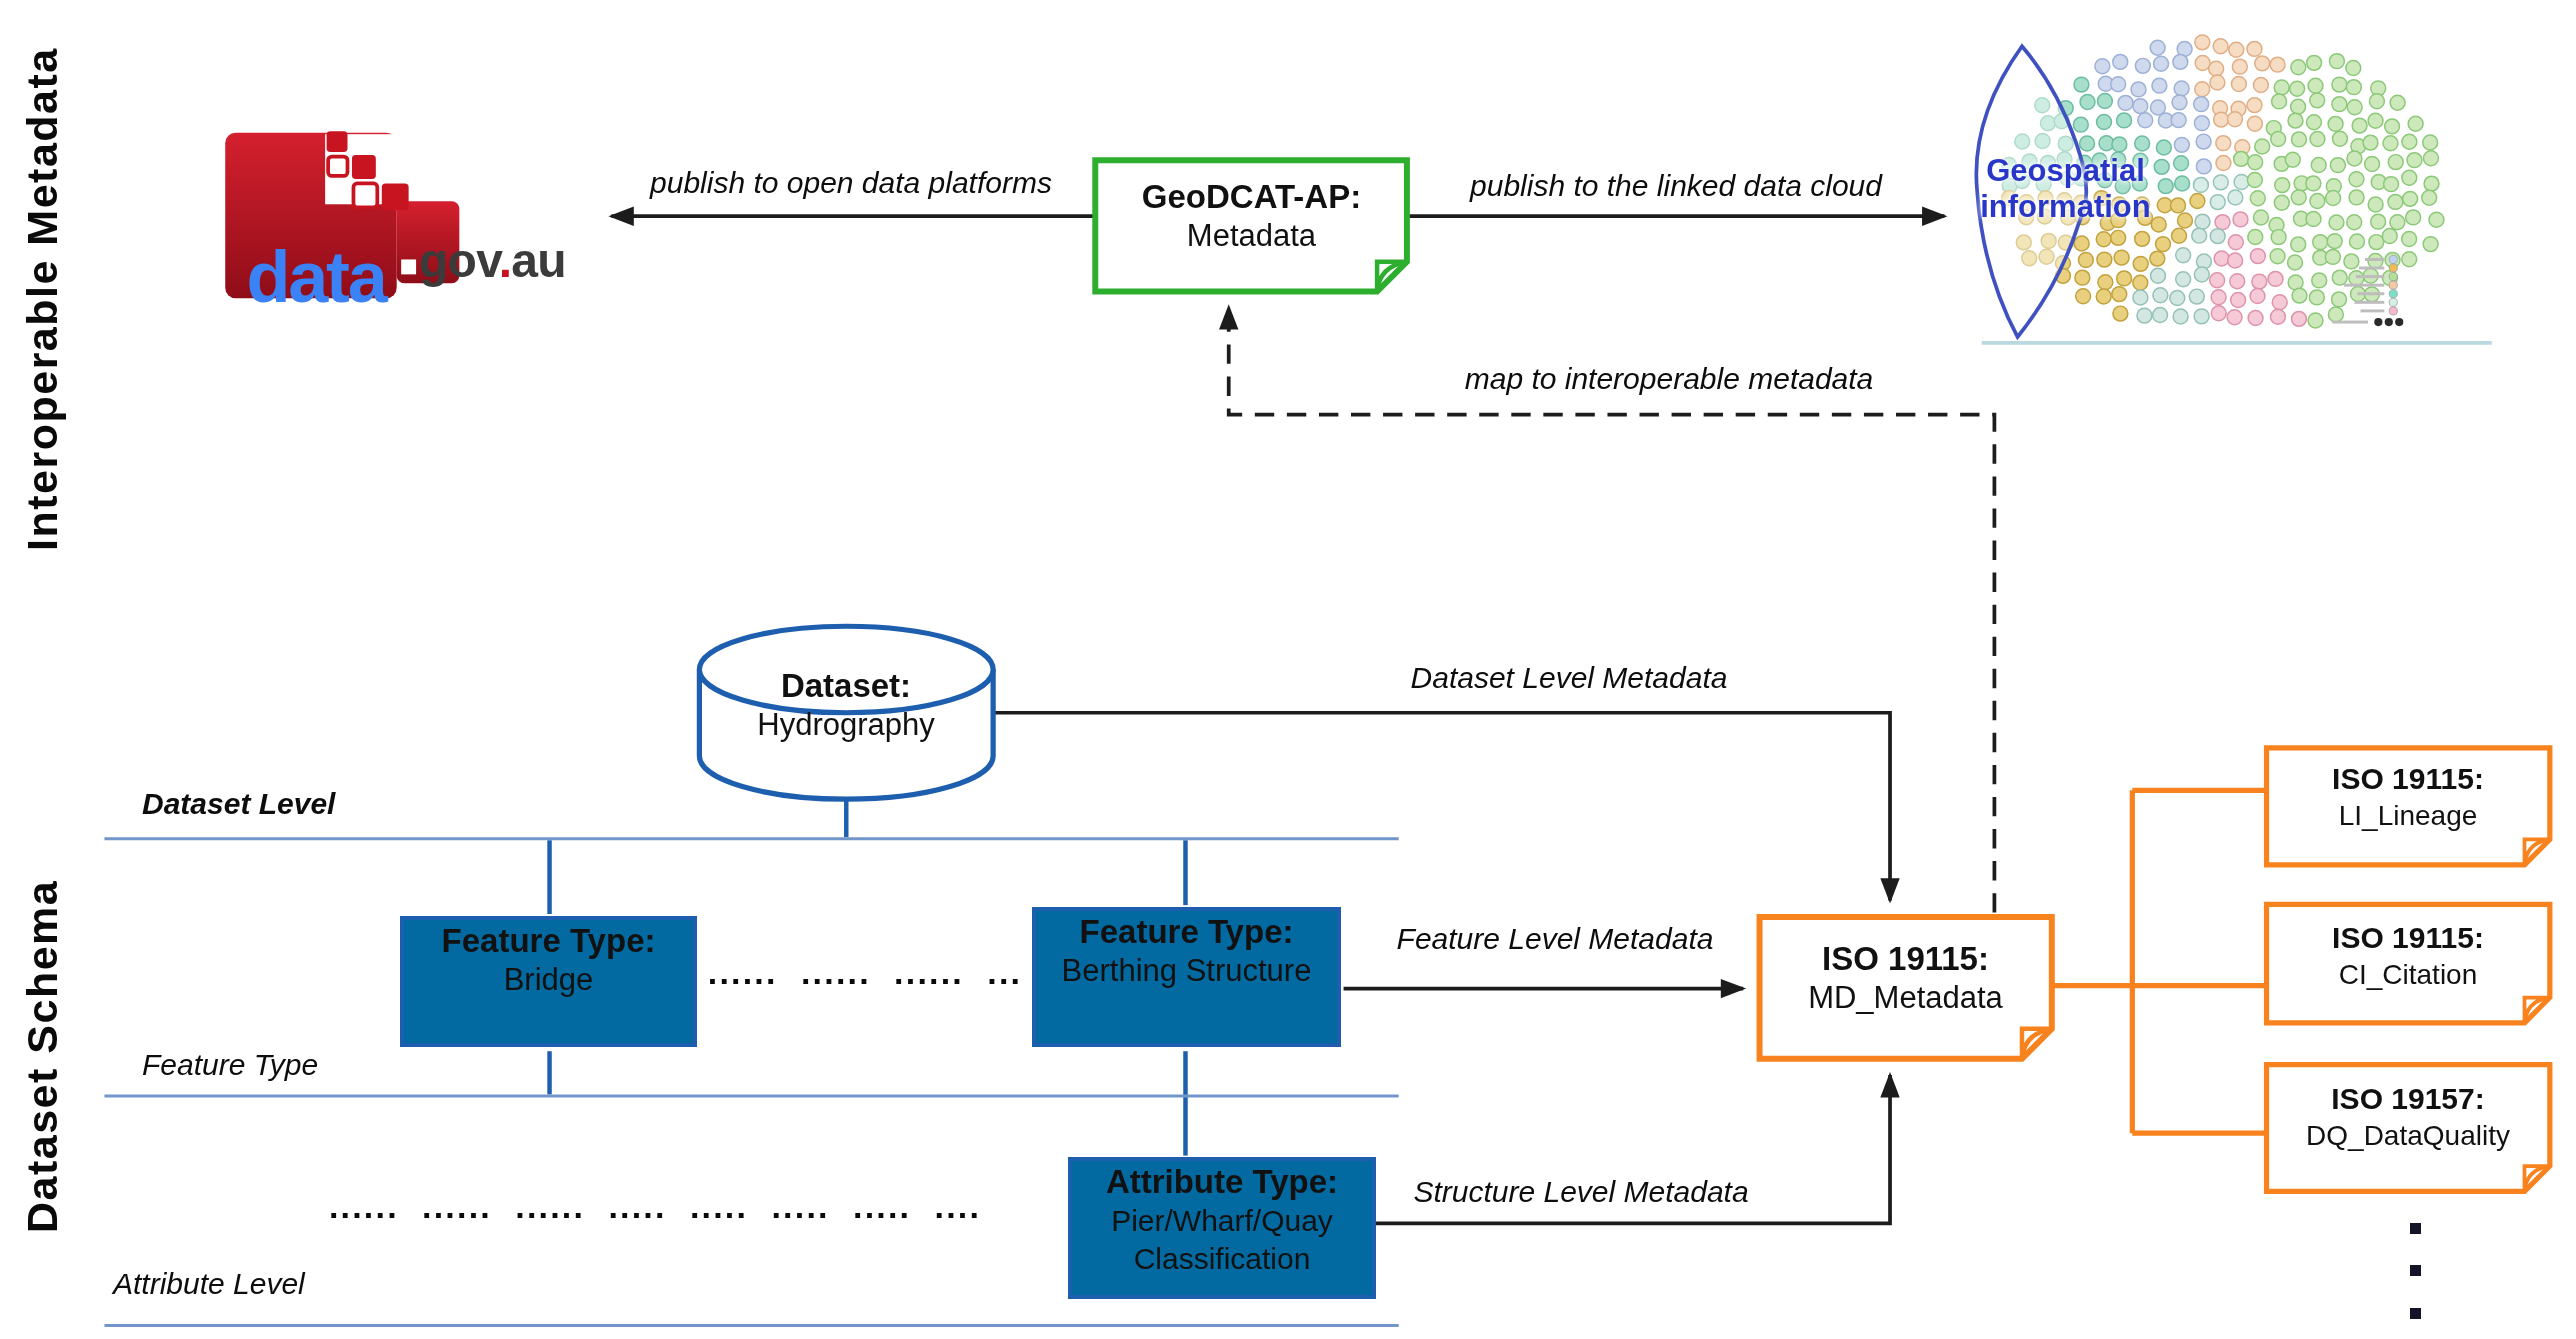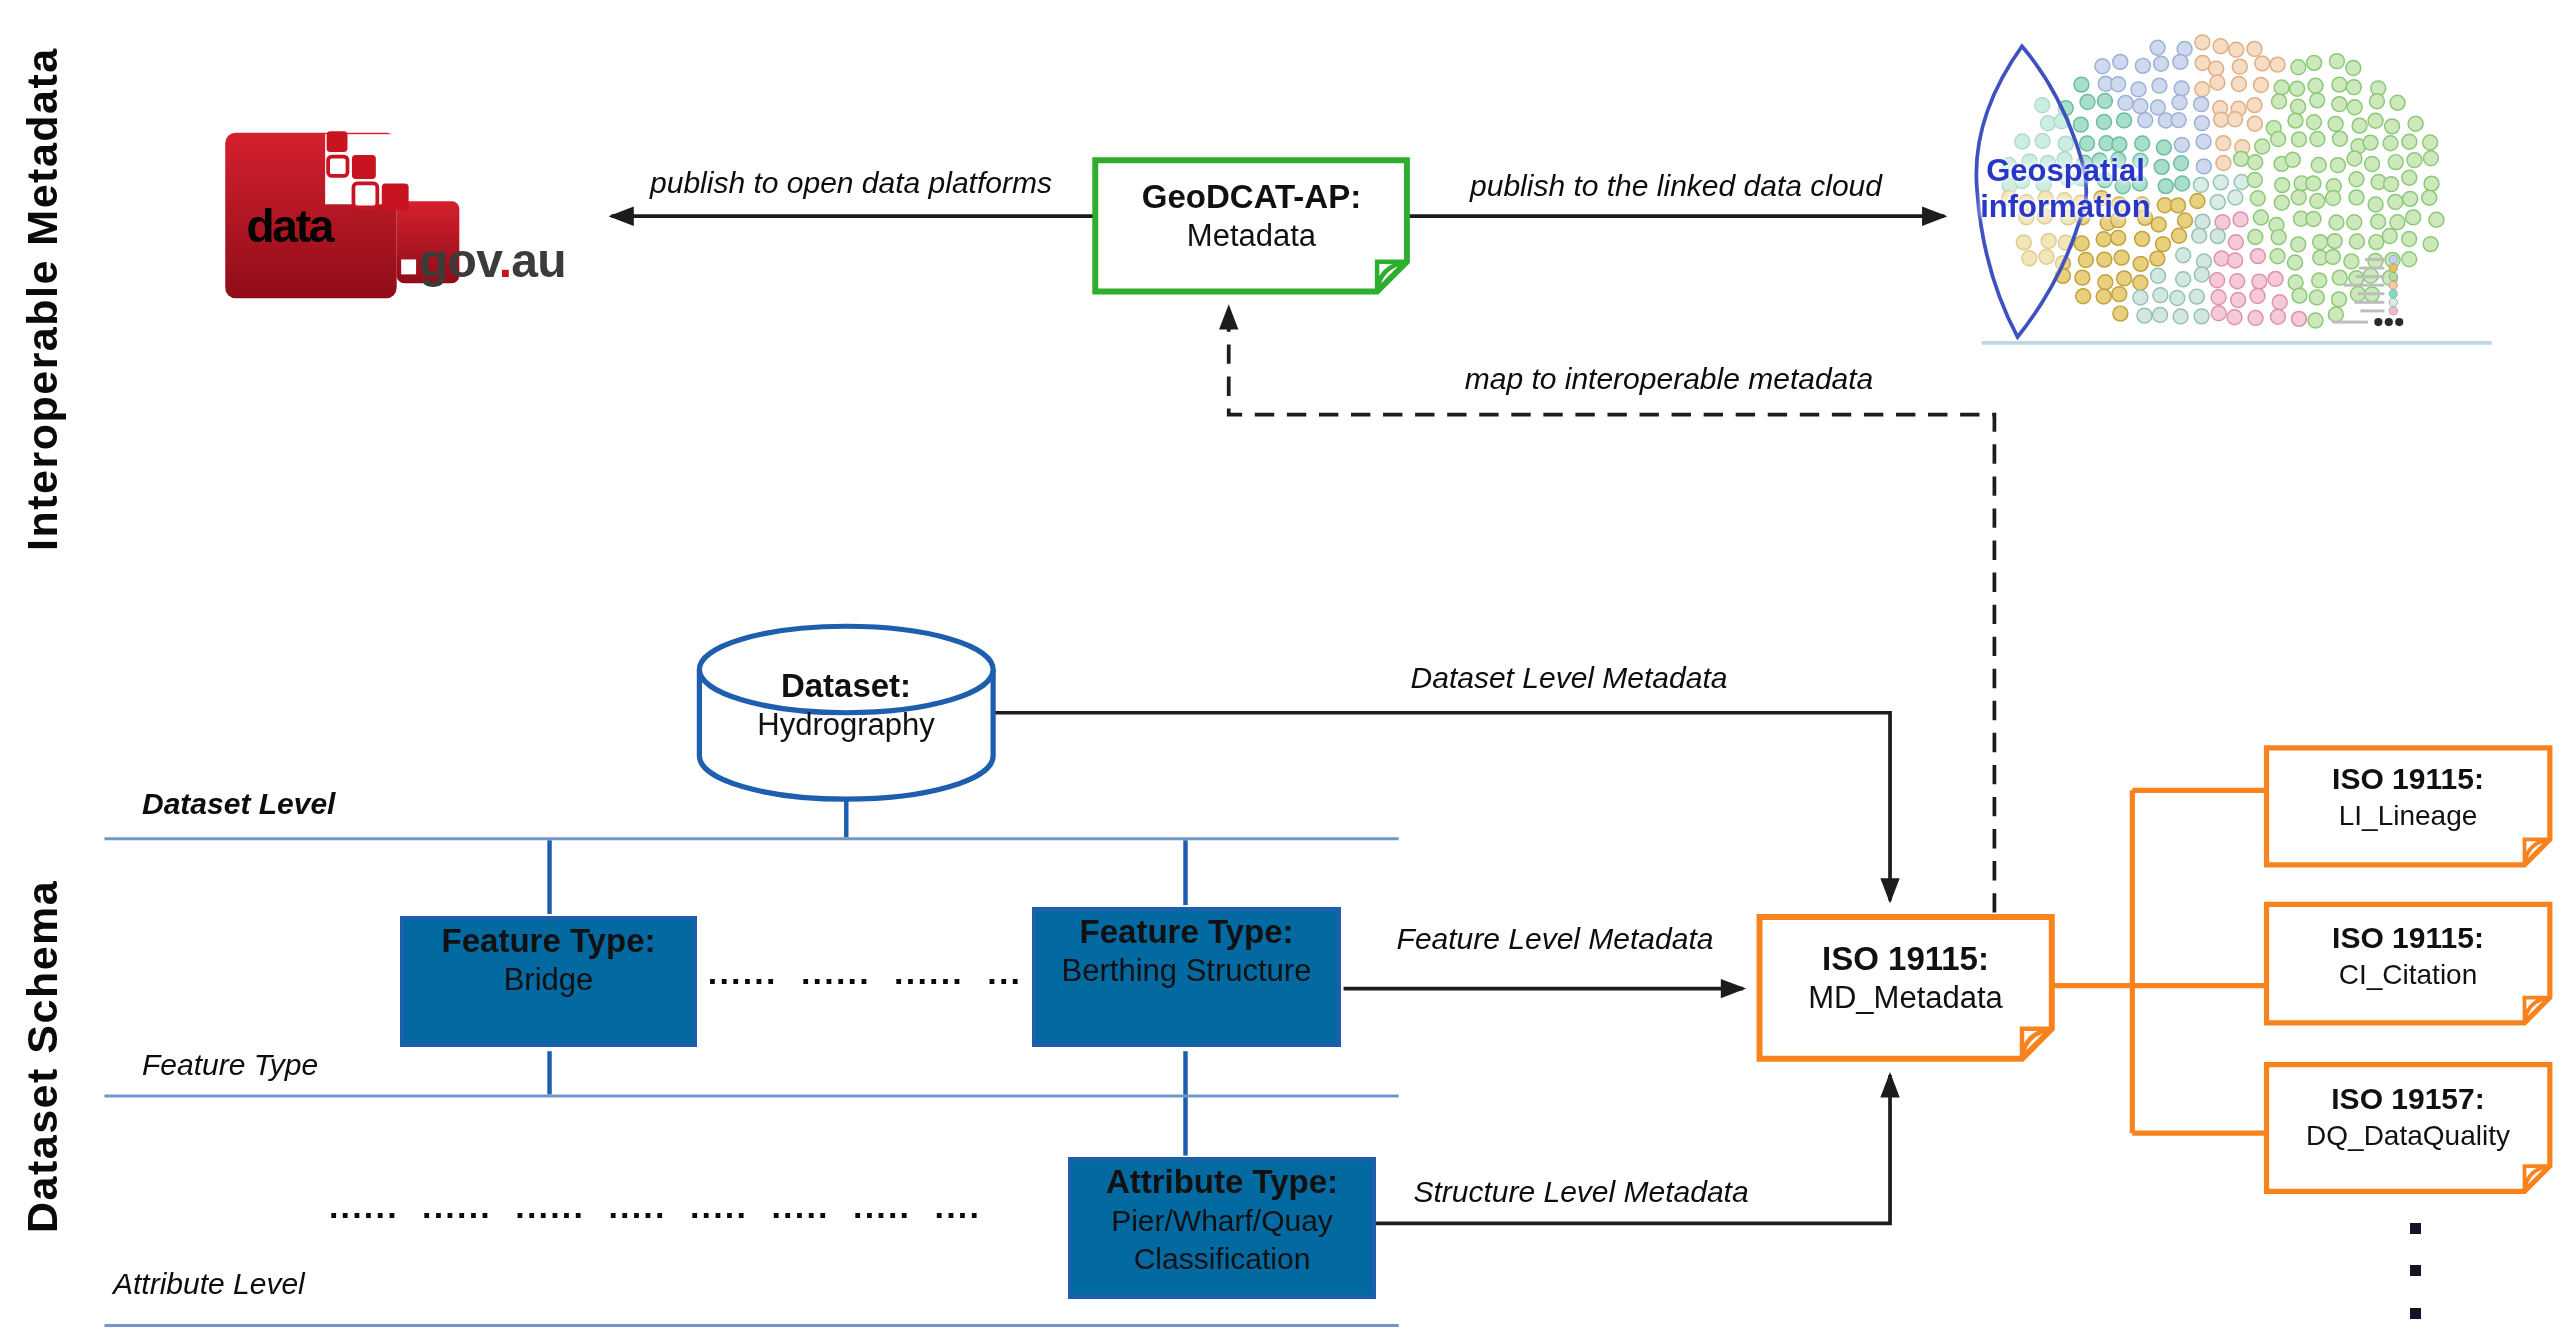--- a/index.html
+++ b/index.html
@@ -14,21 +14,21 @@
   .ctr{transform:translateX(-50%);text-align:center;}
   .boxtxt{display:flex;flex-direction:column;align-items:center;justify-content:flex-start;
           text-align:center;line-height:1.25;}
   .bt1{font-weight:bold;font-size:33px;}
   .bt2{font-size:31px;}
   .bt1s{font-weight:bold;font-size:30px;}
   .bt2s{font-size:28px;}
   .bluebox{border:4.5px solid #1d5fae;background:#0369a1;box-sizing:border-box;}
   .dotsrow{font-weight:bold;font-size:34px;letter-spacing:2.2px;white-space:pre;color:#0a0a0a;}
   .sqdot{width:11.2px;height:11.2px;background:#141428;position:absolute;}
-  .logo-data{font-weight:bold;font-size:46px;color:#000000;letter-spacing:-2.2px;line-height:1;}
+  .logo-data{font-weight:bold;font-size:72px;color:#3b82f6;letter-spacing:-2.2px;line-height:1;margin-top:38px;}
   .logo-gov{font-weight:600;font-size:48px;color:#3b3b3b;letter-spacing:-0.7px;line-height:1;}
   .geolabel{font-weight:bold;font-size:31px;line-height:1.15;color:#2937c8;text-align:center;
             text-shadow:0 0 4.5px #ffffff,0 0 9px #ffffff;}
 </style>
 </head>
 <body>
 
 <svg id="canvas" width="2576" height="1339" viewBox="0 0 3455 1796">
   <defs>
     <marker id="ah" markerUnits="userSpaceOnUse" markerWidth="38" markerHeight="30" refX="32" refY="15" orient="auto">

